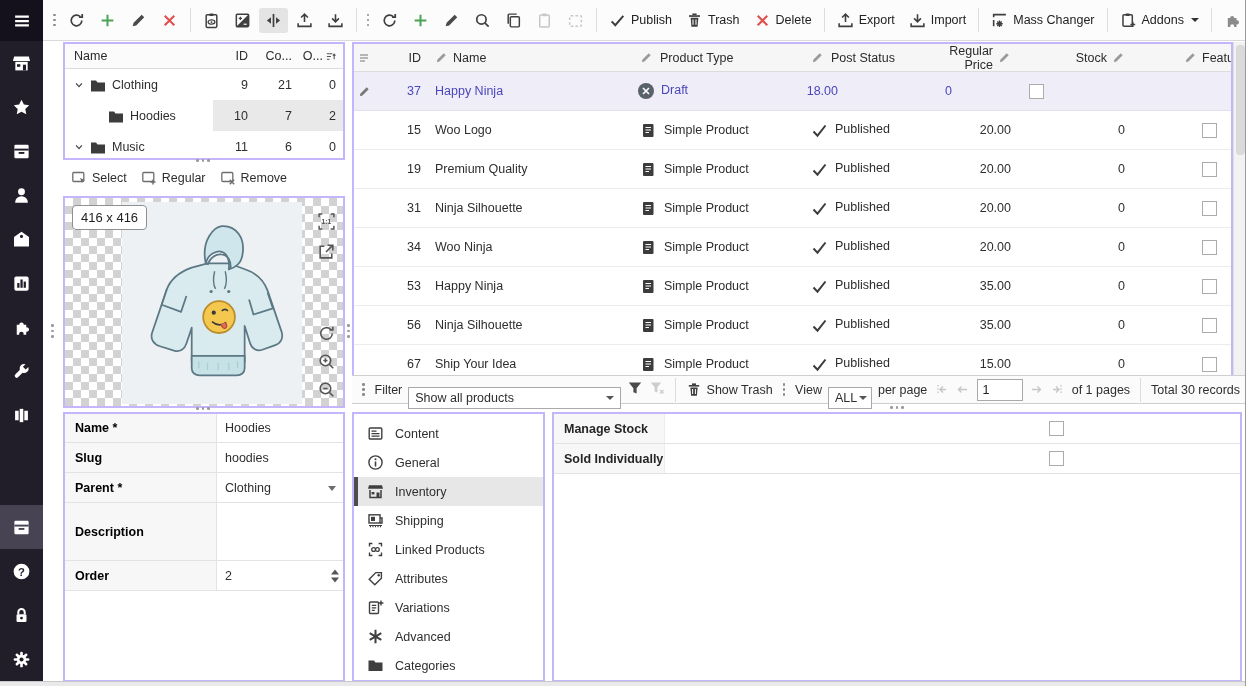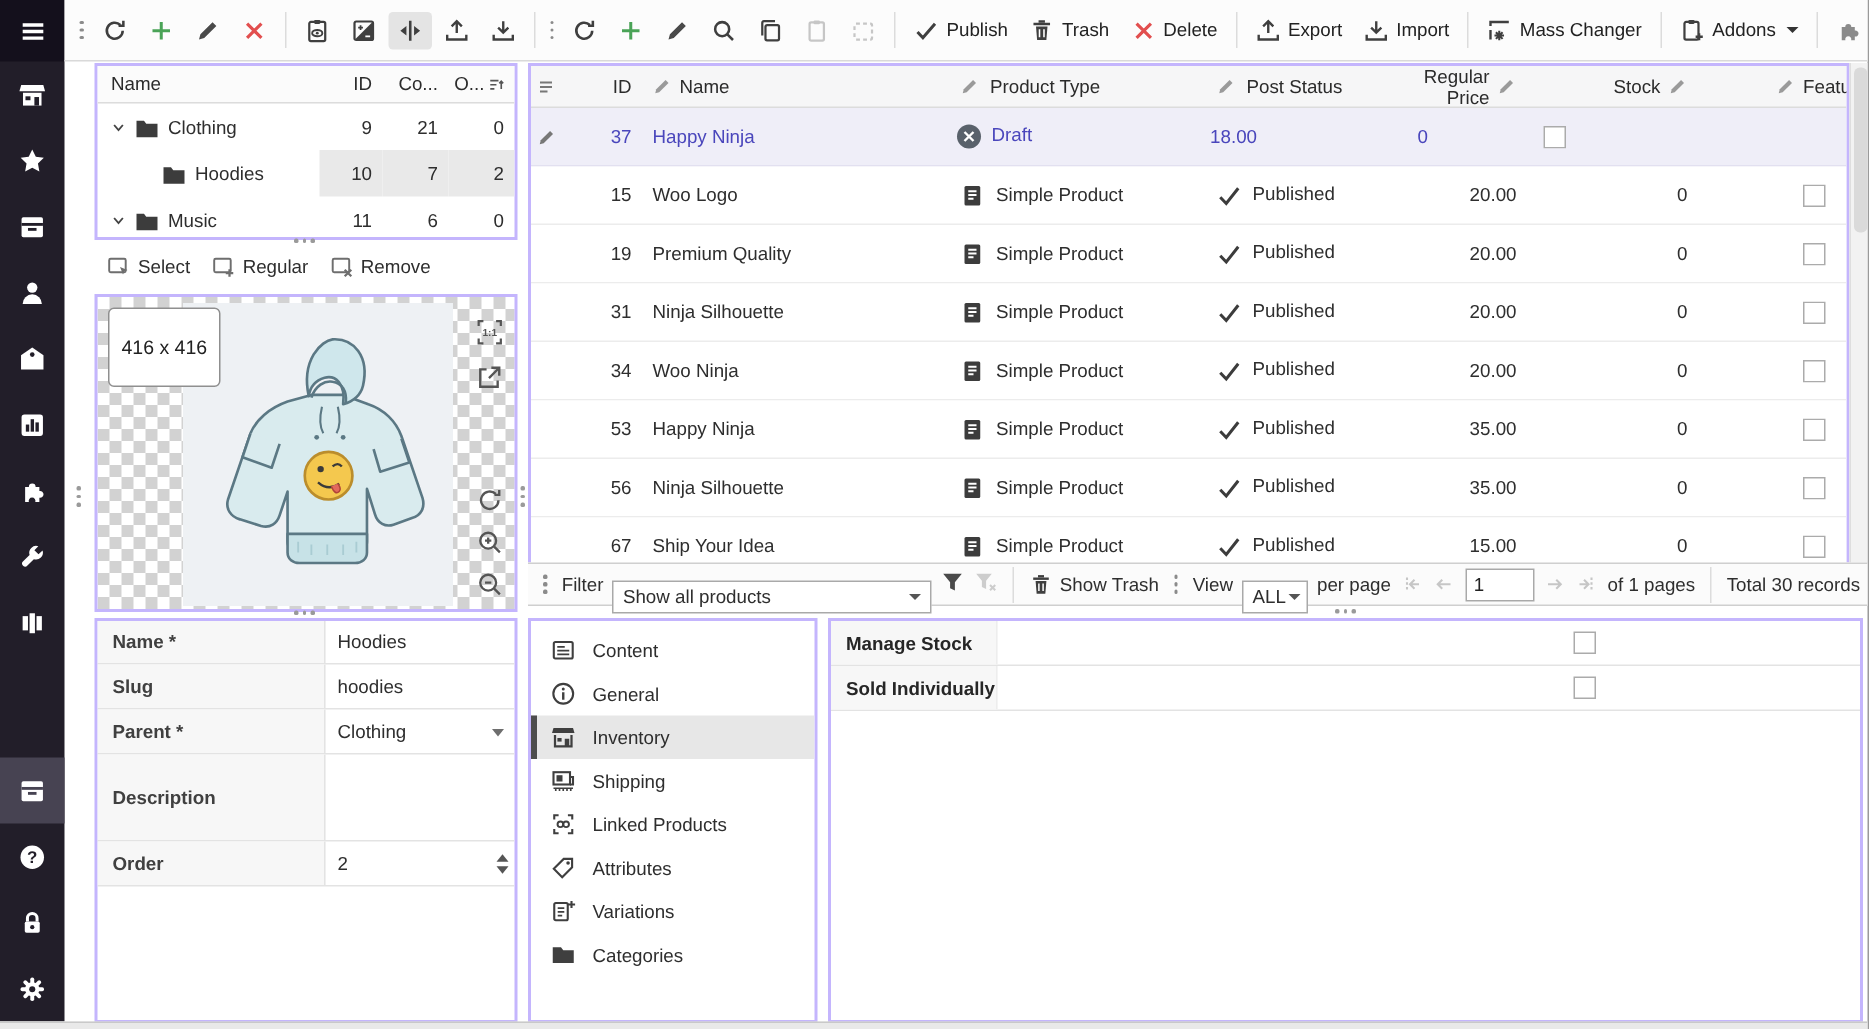--- a/index.html
+++ b/index.html
@@ -41,21 +41,21 @@
 
   
   .media-btns { position:absolute; left:63px; top:164px; width:282px; height:28px; display:flex; align-items:center; gap:14px; padding-left:8px; }
   .mbtn { display:flex; align-items:center; gap:5px; cursor:pointer; }
   .mbtn svg { width:16px; height:16px; }
 
   
   .preview { left:63px; top:196px; width:282px; height:212px;
     background-image:conic-gradient(#d2d2d2 25%, #fff 0 50%, #d2d2d2 0 75%, #fff 0); background-size:16px 16px; }
   .img-area { position:absolute; left:57px; top:4px; width:180px; height:202px; background:#eef1f4; display:flex; align-items:center; justify-content:center; }
-  .size-badge { position:absolute; left:7px; top:7px; background:#fff; border:1px solid #8f8f8f; border-radius:4px; padding:18px 8px; font-size:13px; color:#222; z-index:3; }
+  .size-badge { position:absolute; left:7px; top:7px; background:#fff; border:1px solid #8f8f8f; border-radius:4px; padding:4px 8px; font-size:13px; color:#222; z-index:3; }
   .pv-tools { position:absolute; right:5px; top:12px; width:24px; bottom:6px; display:flex; flex-direction:column; align-items:center; z-index:3; }
   .pv-tools .pvb { width:22px; height:22px; display:flex; align-items:center; justify-content:center; cursor:pointer; }
   .pv-tools svg { width:19px; height:19px; }
   .pv-gap { flex:1; }
 
   
   .grid { left:352px; top:42px; width:881px; height:333px; border-bottom:none; }
   .g-head { display:flex; height:28px; align-items:center; background:#f6f6f7; border-bottom:1px solid #dcdcdc; color:#2b2b2b; }
   .g-row { display:flex; height:39px; align-items:center; background:#fff; border-bottom:1px solid #ececec; cursor:pointer; }
   .g-row.sel { background:#efeef8; color:#4a46bc; border-bottom:1px solid #e2e0f0; }
@@ -86,21 +86,21 @@
   .f-view { width:44px; }
   .pg-input { width:46px; height:22px; border:1px solid #a9a9a9; background:#fff; padding:0 5px; font:inherit; color:#222; }
   .fbtn { display:flex; align-items:center; gap:5px; cursor:pointer; }
   .fbtn svg,.ficon svg { width:16px; height:16px; }
   .navi { width:18px; height:18px; display:flex; align-items:center; justify-content:center; cursor:default; }
   .navi svg { width:15px; height:15px; }
 
   
   .form { left:63px; top:412px; width:282px; height:270px; }
   .f-row { display:flex; border-bottom:1px solid #e3e3e3; }
-  .f-label { width:152px; flex:none; background:#f7f7f7; border-right:1px solid #e3e3e3; display:flex; align-items:center; padding-left:10px; font-weight:bold; color:#404040; }
+  .f-label { width:152px; flex:none; background:#f7f7f7; border-right:1px solid #e3e3e3; display:flex; align-items:center; padding-left:10px; font-weight:bold; color:#000000; }
   .f-value { flex:1; display:flex; align-items:center; padding-left:8px; position:relative; }
   .f-caret { position:absolute; right:7px; top:50%; margin-top:-2px; width:0; height:0; border-left:4px solid transparent; border-right:4px solid transparent; border-top:5px solid #6e6e6e; }
   .spin { position:absolute; right:4px; top:50%; transform:translateY(-50%); display:flex; flex-direction:column; gap:3px; }
   .spin i { width:0; height:0; border-left:4px solid transparent; border-right:4px solid transparent; display:block; }
   .spin .up { border-bottom:5px solid #555; }
   .spin .dn { border-top:5px solid #555; }
 
   .tabs { left:352px; top:412px; width:193px; height:270px; padding-top:5px; }
   .tab { height:29px; display:flex; align-items:center; gap:11px; padding-left:13px; cursor:pointer; position:relative; }
   .tab svg { width:17px; height:17px; flex:none; }
@@ -953,20 +953,26 @@
     <div class="tab">
         <svg viewBox="0 0 17 17">
           <rect x="2.5" y="3" width="9" height="11.5" rx="1" stroke="#3f3f3f" stroke-width="1.4" fill="none"></rect>
           <path d="M4.8 6.4h4.4M4.8 8.9h4.4M4.8 11.4h3" stroke="#3f3f3f" stroke-width="1.1"></path>
           <path d="M14 1.6v4.8M11.6 4h4.8" stroke="#3f3f3f" stroke-width="1.4"></path>
         </svg>
         <span>Variations</span>
       </div>
     <div class="tab">
         <svg viewBox="0 0 17 17">
+          <path d="M8.5 1.8v13.4M2.7 5.2l11.6 6.7M14.3 5.2L2.7 11.9" stroke="#3f3f3f" stroke-width="2"></path>
+        </svg>
+        <span>Advanced</span>
+      </div>
+    <div class="tab">
+        <svg viewBox="0 0 17 17">
           <path d="M1.5 3.5h5.5l1.5 2h7v8.5h-14z" fill="#3f3f3f"></path>
         </svg>
         <span>Categories</span>
       </div>
   </div>
 
   <div class="panel inv">
     <div class="i-row">
       <div class="i-label">Manage Stock</div>
       <div class="i-value">

